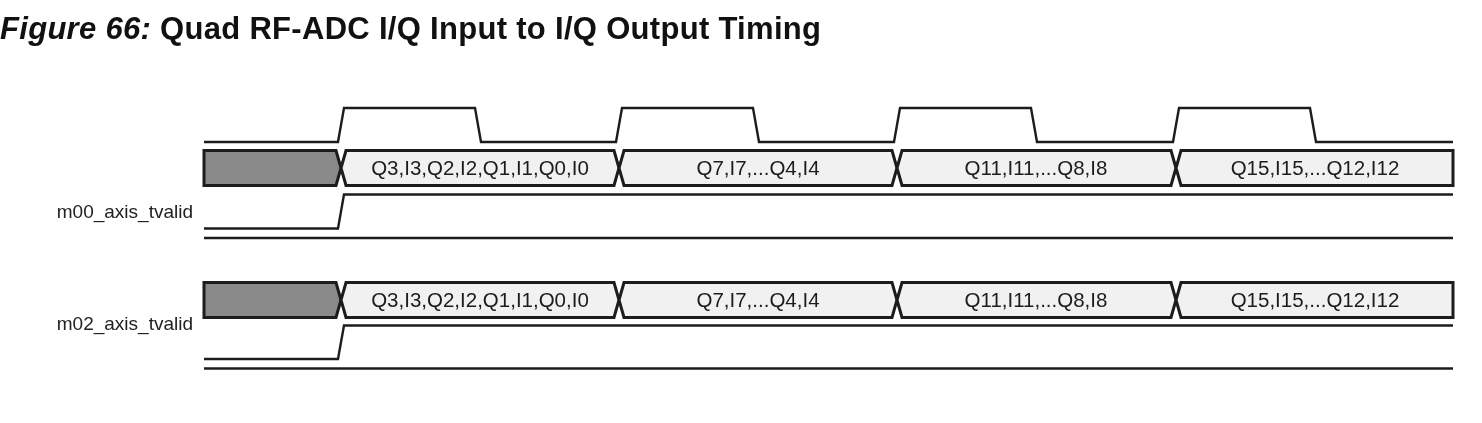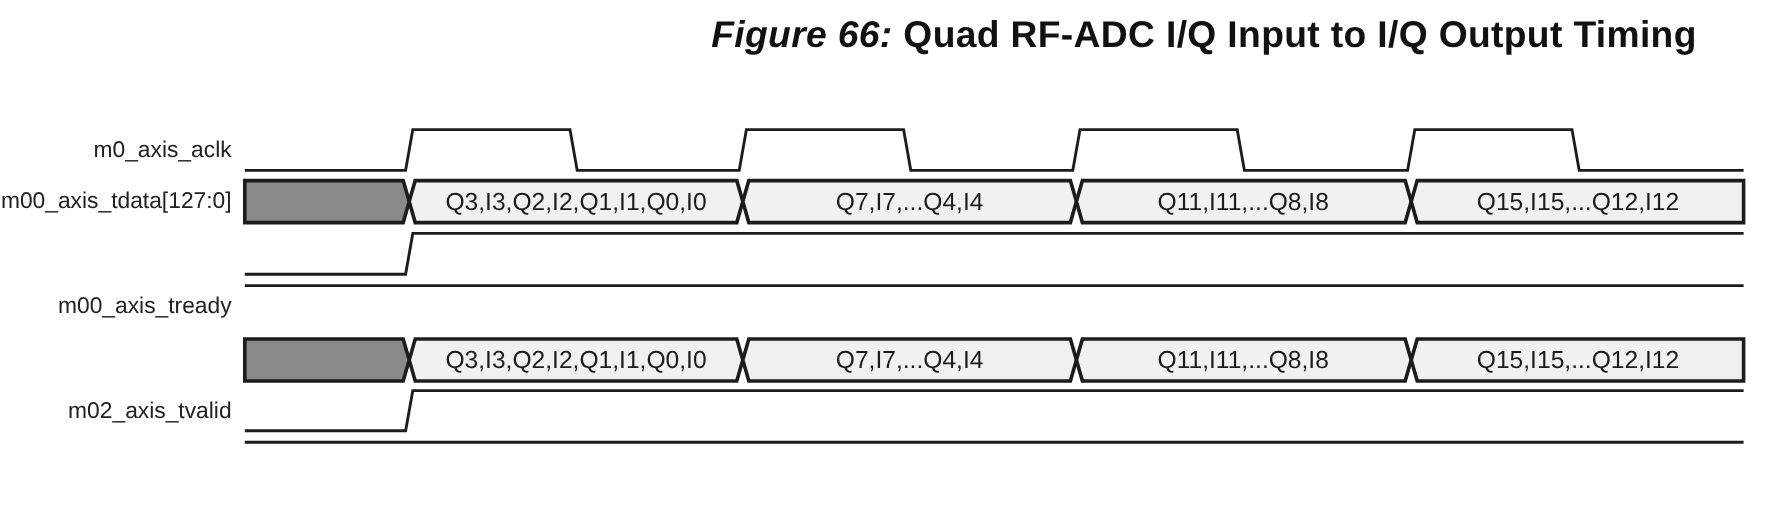--- a/index.html
+++ b/index.html
@@ -9,21 +9,21 @@
     height: 423px;
     background: #ffffff;
     font-family: "Liberation Sans", "DejaVu Sans", sans-serif;
     overflow: hidden;
   }
   #figure-title {
     position: absolute;
     left: 0;
     top: 8px;
     width: 1414px;
-    text-align: right;
+    text-align: left;
     font-size: 31px;
     line-height: 42px;
     color: #111111;
     letter-spacing: 0.3px;
     white-space: nowrap;
   }
   #figure-title .fig-label {
     font-style: italic;
     font-weight: 600;
   }
@@ -70,24 +70,22 @@
 <body>
 
 <div id="canvas">
 
   <div id="figure-title">
     <span class="fig-label">Figure 66:</span>
     <span> </span>
     <span class="fig-text">Quad RF-ADC I/Q Input to I/Q Output Timing</span>
   </div>
 
-  <div class="sig-label" style="top:115px">m0_axis_aclk</div>
-  <div class="sig-label" style="top:157px">m00_axis_tdata[127:0]</div>
-  <div class="sig-label" style="top:245px">m00_axis_tready</div>
-  <div class="sig-label" style="top:332px">m02_axis_tvalid</div>
+  <div class="sig-label" style="top:201px">m00_axis_tvalid</div>
+  <div class="sig-label" style="top:313px">m02_axis_tvalid</div>
 
   <svg id="wave-svg" width="1482" height="423" viewBox="0 0 1482 423">
 
     <path class="wave-line" d="M 204 142 H 338 L 344 108 H 475 L 481 142 H 616 L 622 108 H 753 L 759 142 H 894 L 900 108 H 1031 L 1037 142 H 1173 L 1179 108 H 1310 L 1316 142 H 1453"></path>
 
     <g>
       <path class="bus-seg bus-invalid" d="M 204 150.5 H 336 L 341 168 L 336 185.5 H 204 Z"></path>
       <path class="bus-seg bus-valid" d="M 346 150.5 H 614 L 619 168 L 614 185.5 H 346 L 341 168 Z"></path>
       <path class="bus-seg bus-valid" d="M 624 150.5 H 892 L 897 168 L 892 185.5 H 624 L 619 168 Z"></path>
       <path class="bus-seg bus-valid" d="M 902 150.5 H 1171 L 1176 168 L 1171 185.5 H 902 L 897 168 Z"></path>

